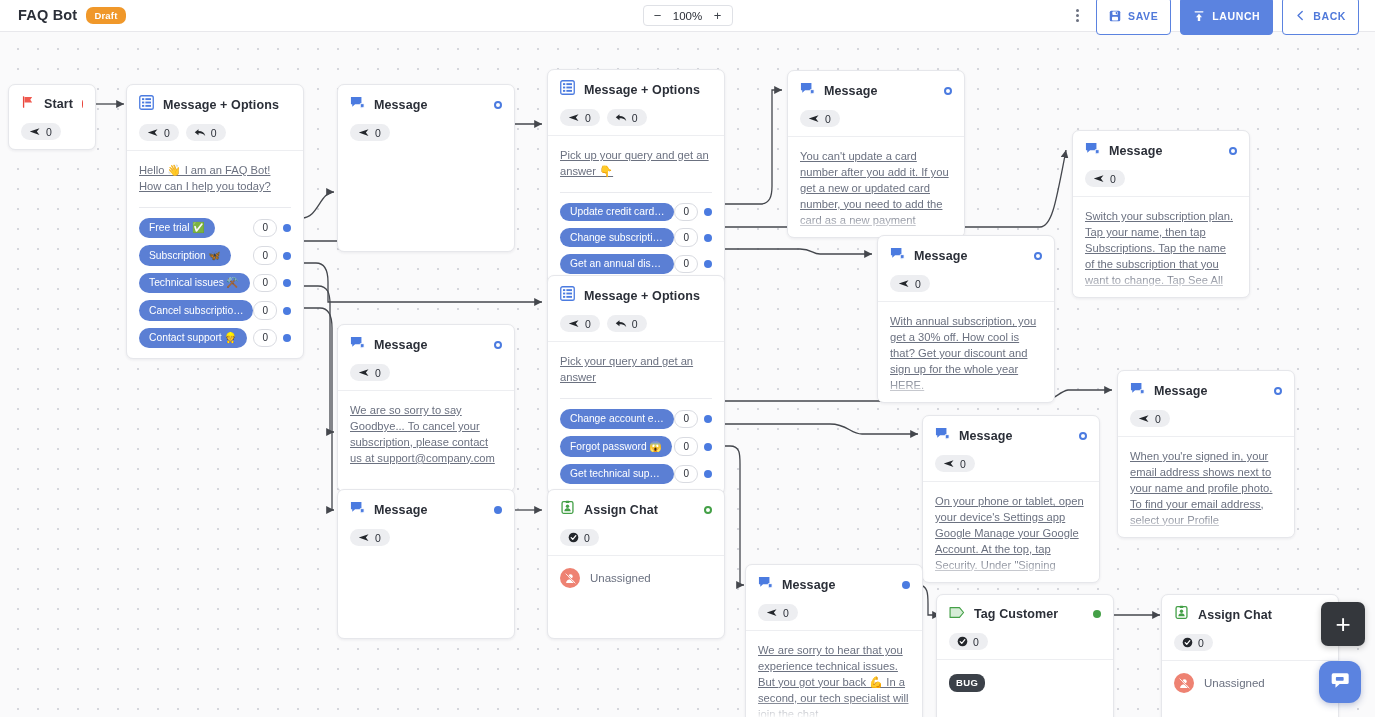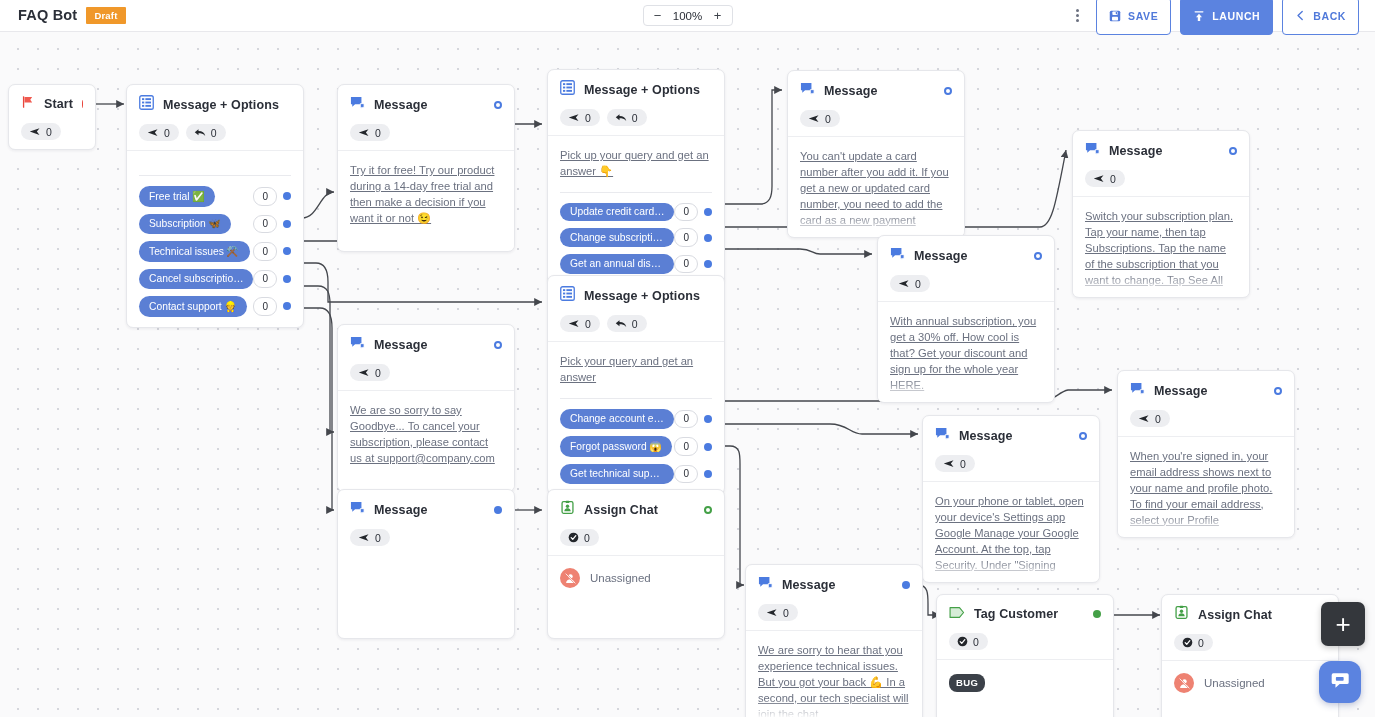--- a/index.html
+++ b/index.html
@@ -24,21 +24,21 @@
     border-bottom: 1px solid #e8e8ec;
     display: flex; align-items: center;
     z-index: 40;
   }
   #brand { display: flex; align-items: flex-start; margin-left: 18px; gap: 9px; }
   #brand .title {
     font-size: 14.5px; font-weight: bold; color: #2b2f38; letter-spacing: .2px;
   }
   .draft-badge {
     background: #f0982a; color: #fff; font-size: 9.5px; font-weight: bold;
-    padding: 2.5px 8px 3px; border-radius: 1px; letter-spacing: .2px;
+    padding: 2.5px 8px 3px; border-radius: 7px; letter-spacing: .2px;
   }
   #zoomctl {
     position: absolute; left: 50%; transform: translateX(-50%);
     display: flex; align-items: center; gap: 9px;
     border: 1px solid #dfe1e6; border-radius: 4px;
     padding: 3px 9px; background: #fff;
   }
   #zoomctl .zbtn {
     font-size: 13px; color: #3c4149; line-height: 1; cursor: pointer;
     width: 10px; text-align: center;
@@ -306,20 +306,21 @@
           </span>
           <span class="stat">
             <svg width="12" height="9" viewBox="0 0 16 12">
                 <path d="M6 1.5 L6 4 C11 4 14 6 15 10.5 C12.5 7.5 9.5 7 6 7 L6 9.5 L1 5.5 Z" fill="#24272c"></path>
               </svg>
             <span>0</span>
           </span>
         </div>
       </div>
       <div class="node-body">
+        <div class="msg-text">Hello 👋 I am an FAQ Bot! How can I help you today?</div>
         <div class="divider"></div>
         <div class="opt-row">
           <span class="chip">Free trial ✅</span>
           <span class="opt-count">0</span>
           <span class="opt-port"></span>
         </div>
         <div class="opt-row">
           <span class="chip">Subscription 🦋</span>
           <span class="opt-count">0</span>
           <span class="opt-port"></span>
@@ -355,23 +356,20 @@
           <span class="port ring-blue"></span>
         </div>
         <div class="stats">
           <span class="stat">
             <svg width="12" height="9" viewBox="0 0 16 12">
                 <path d="M1 6 L14 1.5 L10.5 6 L14 10.5 Z" fill="#24272c"></path>
               </svg>
             <span>0</span>
           </span>
         </div>
-      </div>
-      <div class="node-body fadeout" style="height:100px;">
-        <div class="msg-text">Try it for free! Try our product during a 14-day free trial and then make a decision if you want it or not 😉</div>
       </div>
     </div>
 
     <div class="node" style="left:547px; top:37px; width:178px;">
       <div class="node-head">
         <div class="node-titlerow">
           <span>
             <svg width="15" height="15" viewBox="0 0 16 16">
                 <rect x=".8" y=".8" width="14.4" height="14.4" rx="2" fill="none" stroke="#4b7be0" stroke-width="1.4"></rect>
                 <rect x="3.2" y="3.4" width="2.4" height="2" fill="#4b7be0"></rect>

